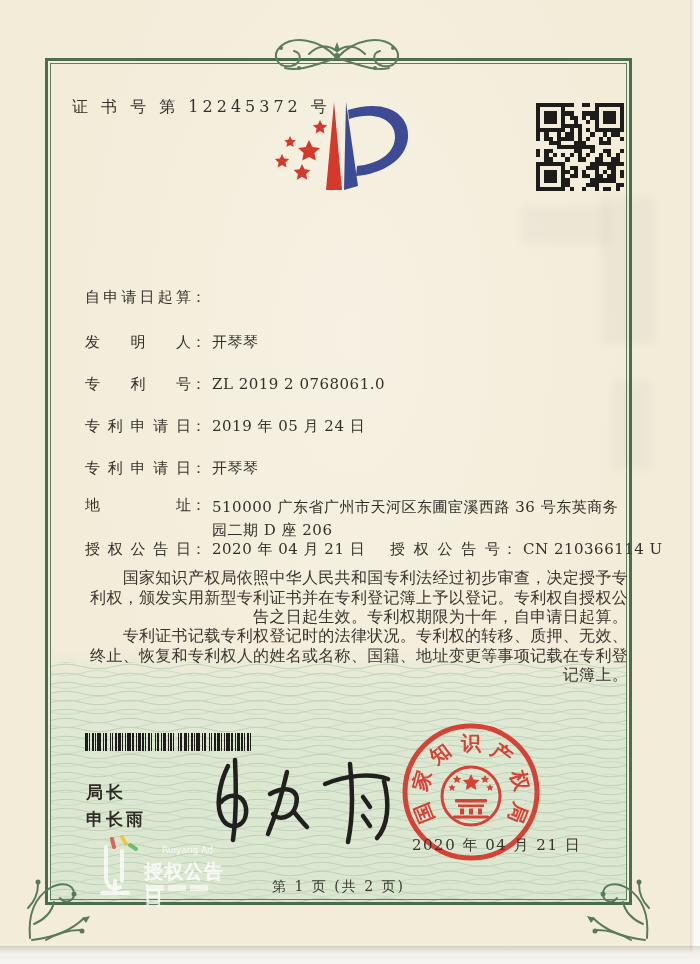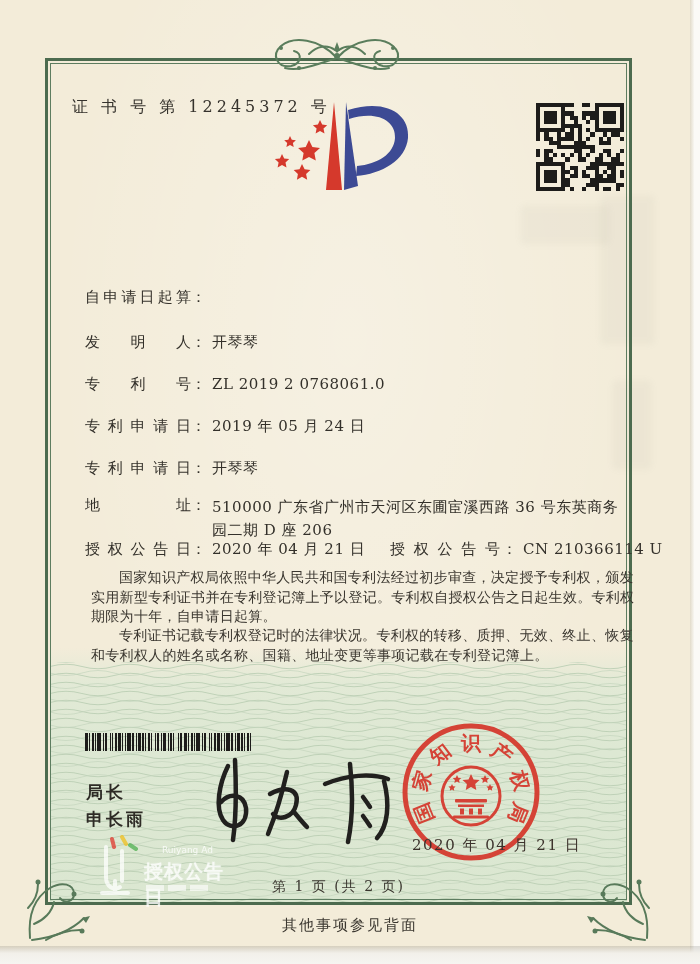--- a/index.html
+++ b/index.html
@@ -36,22 +36,22 @@
   .title { position:absolute; left:45px; top:205px; width:587px; text-align:center;
            font-size:40px; font-weight:bold; color:#262521; letter-spacing:8px; }
 
   .frow { position:absolute; left:85px; font-size:15px; color:#33302a; display:flex; }
   .flabel { display:inline-block; width:106px; text-align:justify; text-align-last:justify;
             text-justify:inter-character; flex:none; }
   .fcolon { flex:none; margin-right:6px; }
   .fvalue { letter-spacing:.5px; }
   .addr-val { width:412px; line-height:23px; }
 
-  .para { position:absolute; left:91px; width:548px; font-size:14px; line-height:19.5px;
-          color:#3a362f; text-indent:2em; letter-spacing:.3px; }
+  .para { position:absolute; left:80px; width:548px; font-size:16px; line-height:19.5px;
+          color:#3a362f; text-indent:2em; letter-spacing:.3px;text-align:right; }
 
   .barcode { position:absolute; left:85px; top:733px; width:170px; height:18px; display:flex; align-items:stretch; }
   .barcode i { display:block; height:100%; }
 
   .officer-title { position:absolute; left:86px; top:781px; font-size:17px; font-weight:bold; color:#2e2b26; letter-spacing:3px; }
   .officer-name  { position:absolute; left:86px; top:808px; font-size:17px; font-weight:bold; color:#2e2b26; letter-spacing:3px; }
 
   .signature { position:absolute; left:190px; top:752px; }
 
   .seal { position:absolute; left:396px; top:717px; }
@@ -626,17 +626,16 @@
     <div class="wm-en">Ruiyang Ad</div>
     <div class="wm-cn">授权公告日</div>
     <div class="wm-tagline">
         <b></b>
         <b></b>
         <b></b>
       </div>
   </div>
 
   <div class="page-num">第 1 页 (共 2 页)</div>
-  <div class="back-note">其他事项参见背面</div>
 
   <div class="edge-right"></div>
   <div class="edge-bottom"></div>
 </div>
 
 </body></html>

